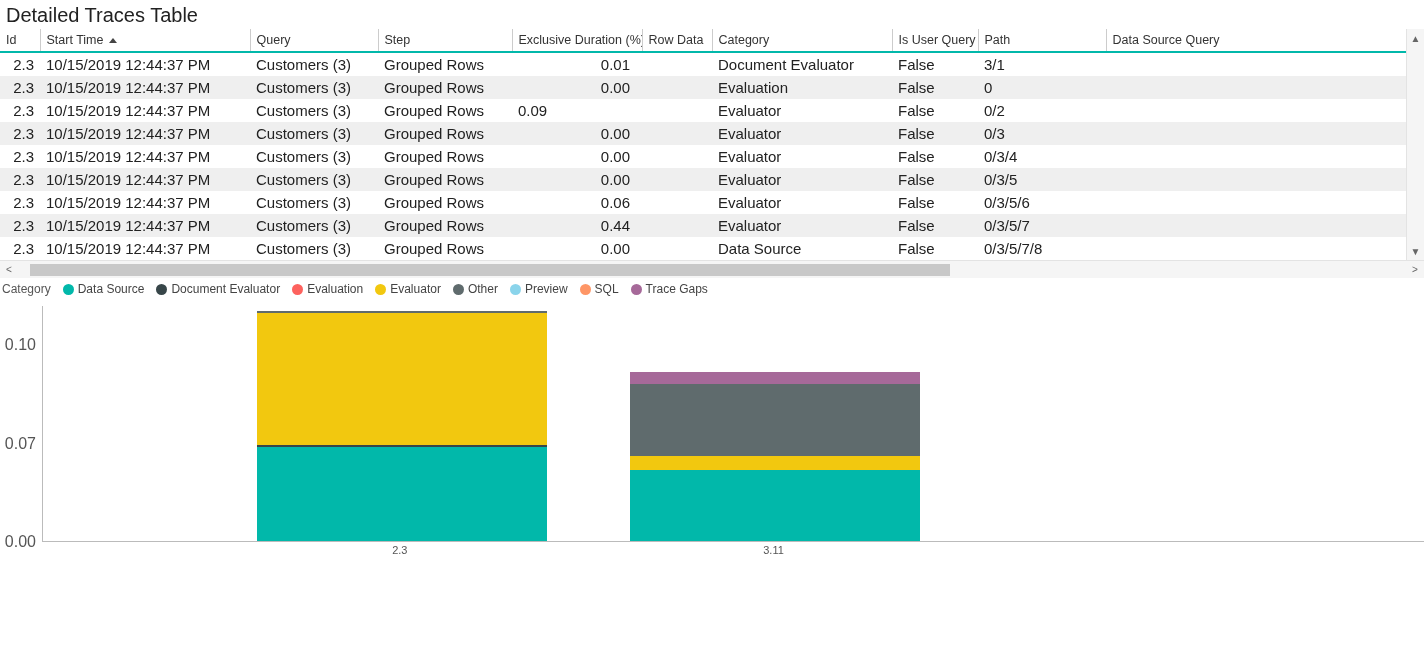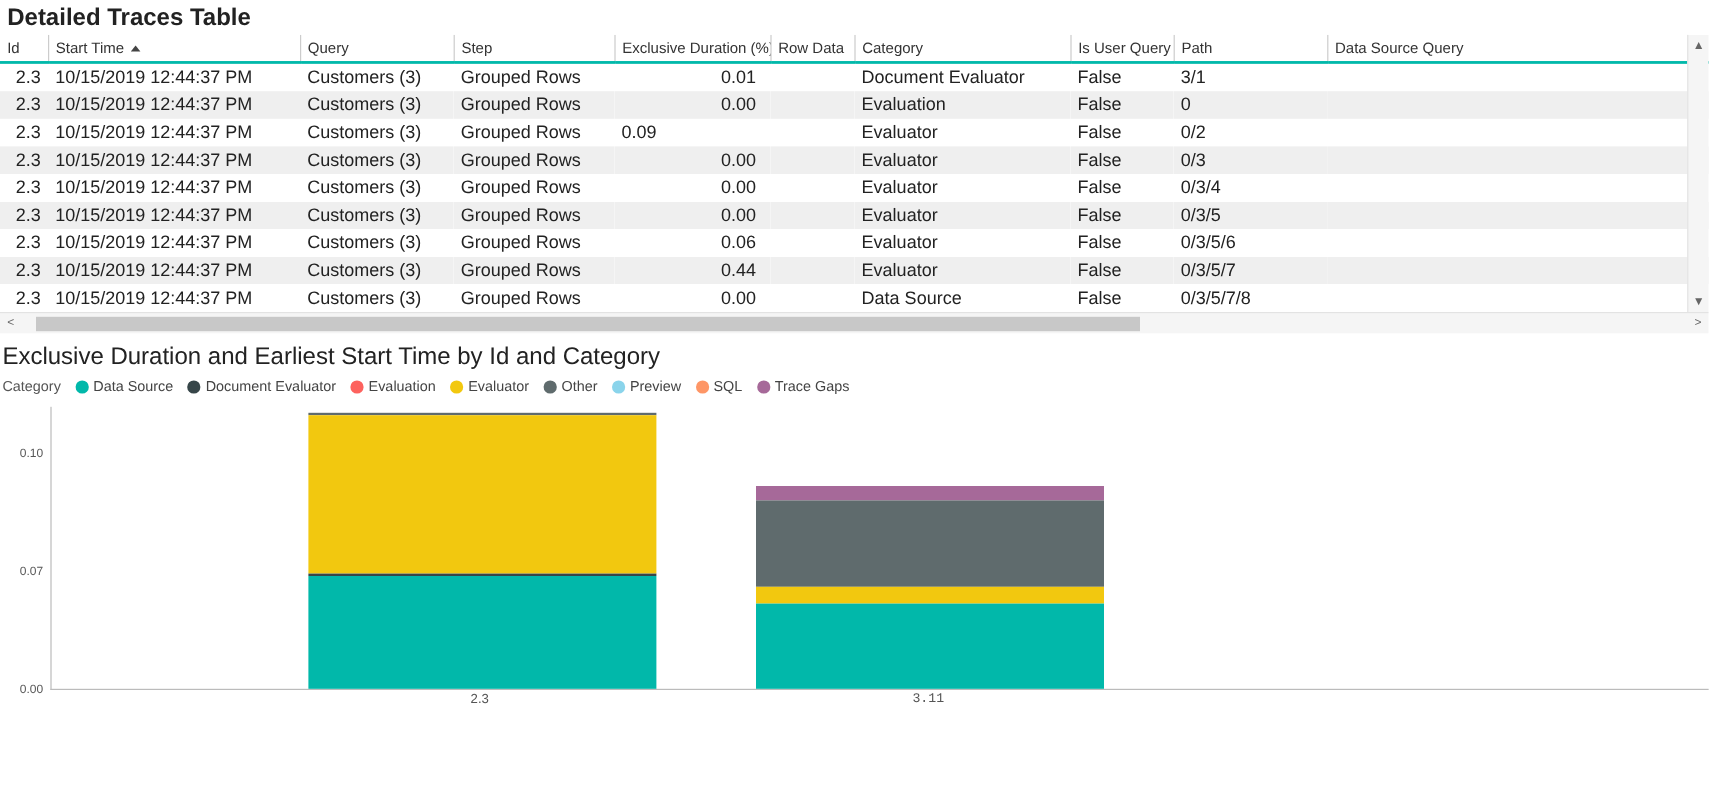--- a/index.html
+++ b/index.html
@@ -7,21 +7,21 @@
     margin: 0; padding: 0;
     font-family: "Segoe UI", "Segoe UI Light", Arial, sans-serif;
     font-size: 13px;
     color: #222;
     background: #fff;
     width: 1424px;
   }
   .container { padding: 0 0 10px 0; }
   .title {
     font-size: 20px;
-    font-weight: 700;
+    font-weight: 400;
     margin: 4px 0 2px 6px;
     color: #222;
   }
   
   .table-wrap {
     width: 100%;
     overflow: hidden;
     position: relative;
   }
   table {
@@ -140,21 +140,21 @@
     height: 236px;
     padding-left: 2px;
   }
   .y-axis {
     width: 40px;
     position: relative;
   }
   .y-tick {
     position: absolute;
     right: 6px;
-    font-size: 10px;
+    font-size: 16px;
     color: #555;
     transform: translateY(50%);
   }
   .plot {
     flex: 1;
     position: relative;
     border-left: 1px solid #bbb;
     border-bottom: 1px solid #bbb;
   }
   .bar-group {
@@ -344,21 +344,20 @@
     </div>
     <div class="hscroll">
       <div class="hscroll-arrow">&lt;</div>
       <div class="hscroll-track">
         <div class="hscroll-thumb"></div>
       </div>
       <div class="hscroll-arrow">&gt;</div>
     </div>
   </div>
 
-  <div class="chart-title">Exclusive Duration and Earliest Start Time by Id and Category</div>
 
   <div class="legend">
     <span class="legend-label">Category</span>
     <span id="legend-items" style="display: flex; gap: 12px; align-items: center;">
         <span class="item">
           <span class="swatch" style="background: rgb(1, 184, 170);"></span>
           <span>Data Source</span>
         </span>
         <span class="item">
           <span class="swatch" style="background: rgb(55, 70, 73);"></span>
@@ -407,15 +406,15 @@
         <div class="bar-group" style="left: calc(53% - 145px); width: 290px;">
           <div class="seg" title="Data Source: 0.036" style="height: 70.8px; background: rgb(1, 184, 170);"></div>
           <div class="seg" title="Evaluator: 0.007" style="height: 13.7667px; background: rgb(242, 200, 15);"></div>
           <div class="seg" title="Other: 0.037" style="height: 72.7667px; background: rgb(95, 107, 109);"></div>
           <div class="seg" title="Trace Gaps: 0.006" style="height: 11.8px; background: rgb(166, 105, 153);"></div>
         </div>
       </div>
   </div>
   <div class="x-labels" id="x-labels">
       <div class="x-label" style="left: calc(26%);">2.3</div>
-      <div class="x-label" style="left: calc(53%); font-family: Liberation Mono, monospace;">3.11</div>
+      <div class="x-label" style="left: calc(53%);">3.11</div>
     </div>
 </div>
 
 </body></html>

